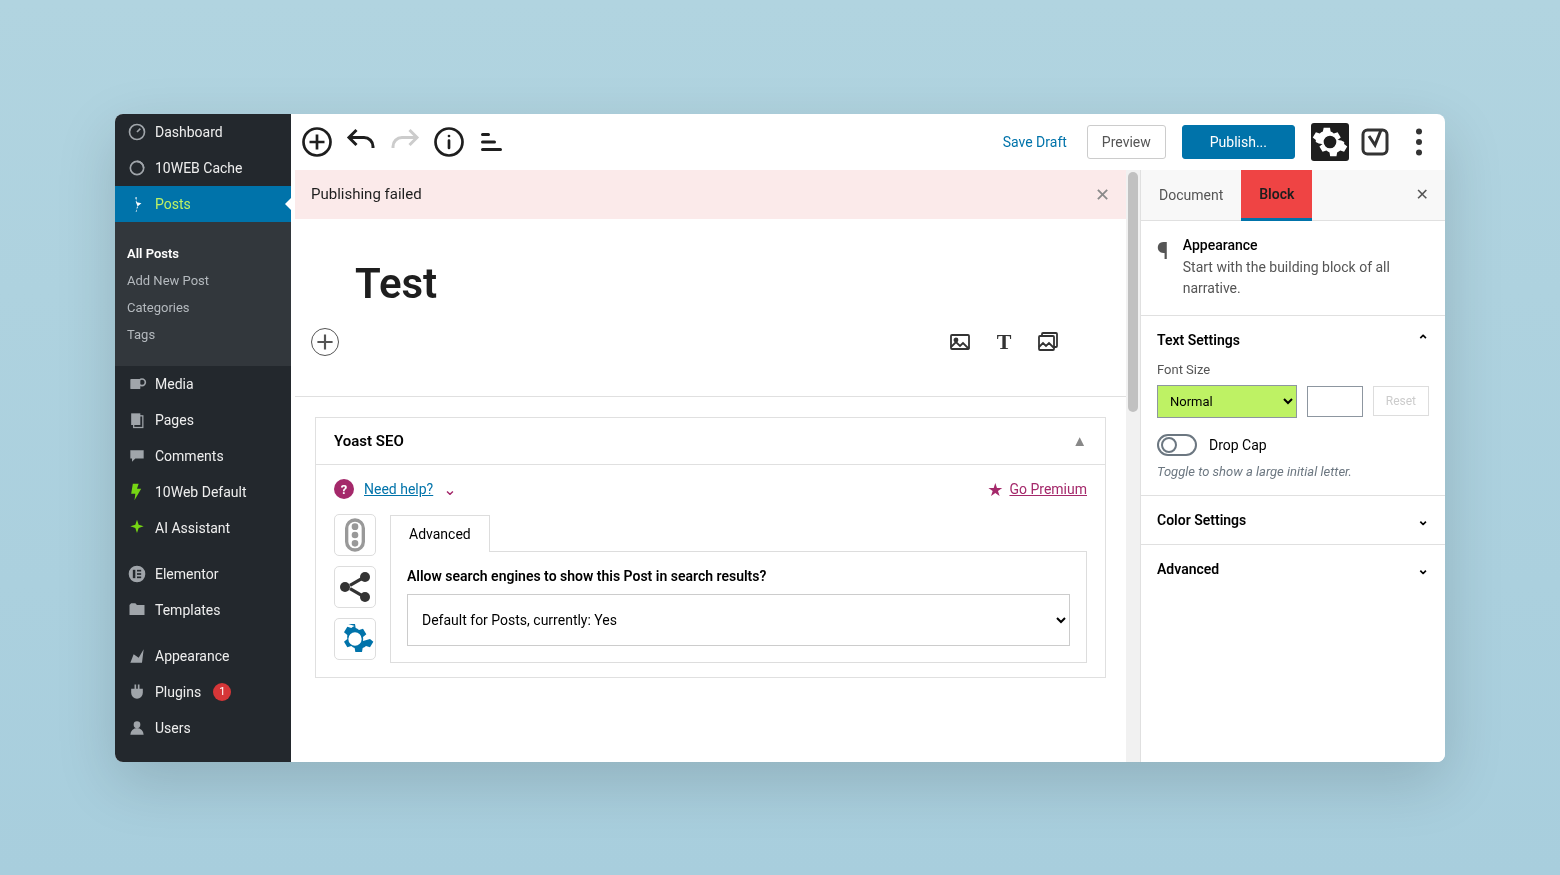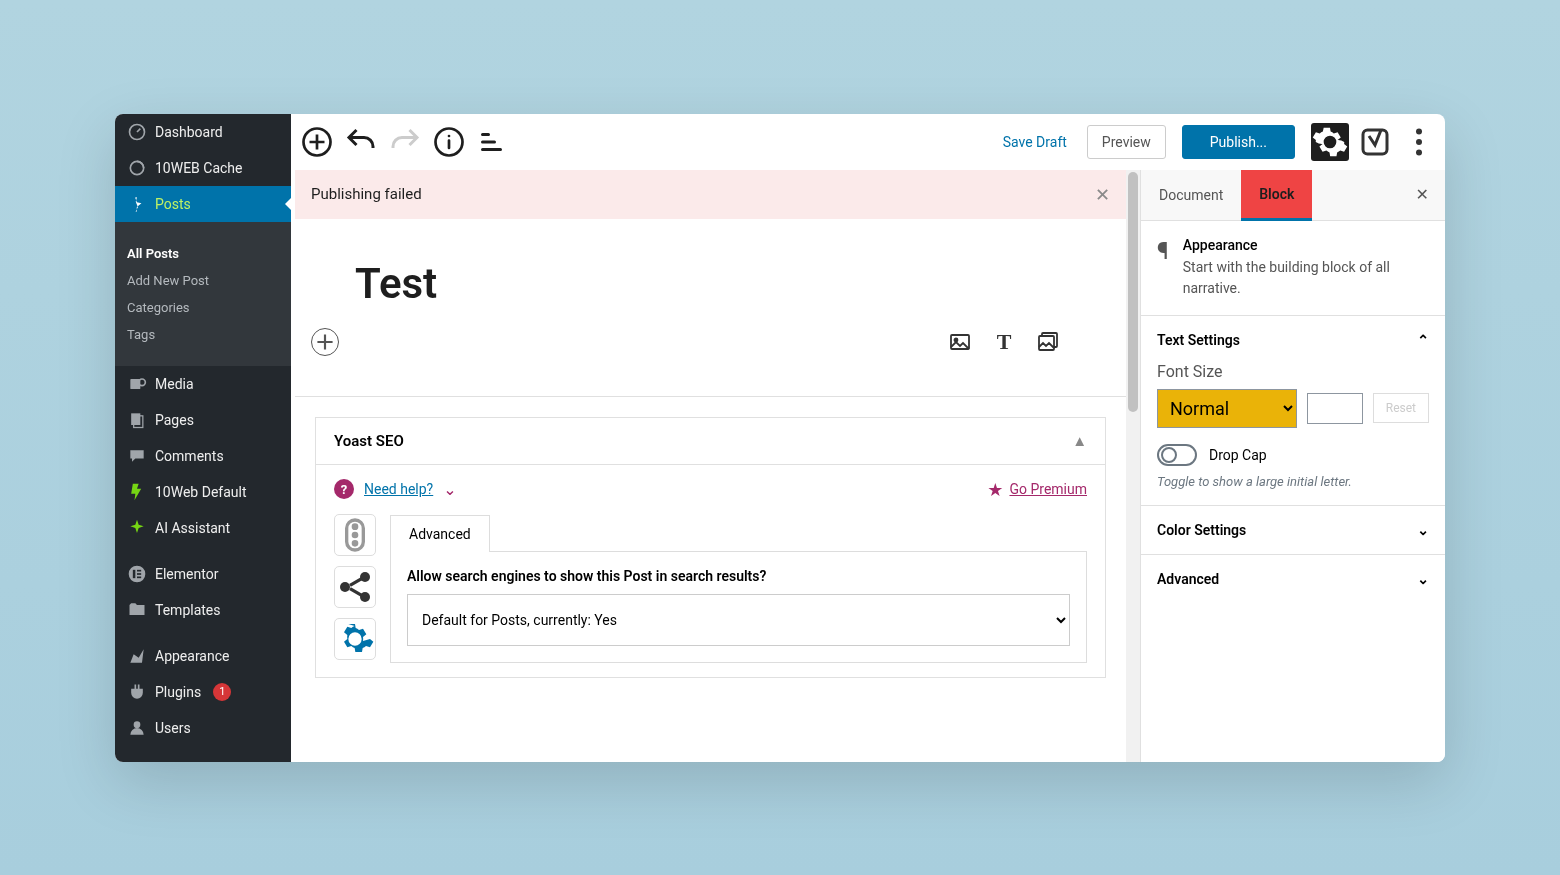--- a/index.html
+++ b/index.html
@@ -55,23 +55,23 @@
 .insp-tabs{display:flex;align-items:center;border-bottom:1px solid #e0e0e0;background:#f8f8f8}
 .insp-tab{padding:16px 18px;font-size:14px;color:#555;cursor:pointer}
 .insp-tab.active{color:#1e1e1e;font-weight:600;border-bottom:3px solid #0073aa;margin-bottom:-1px;background:#ef4444}
 .insp-close{margin-left:auto;padding:0 16px;color:#555;cursor:pointer;font-size:16px}
 .insp-section{padding:16px;border-bottom:1px solid #e0e0e0}
 .block-info{display:flex;gap:14px}
 .block-icon{font-size:24px;color:#555;flex-shrink:0}
 .block-title{font-weight:500;font-size:14px;margin-bottom:4px}
 .block-desc{font-size:14px;color:#555;line-height:1.5}
 .panel-header{display:flex;justify-content:space-between;align-items:center;font-weight:600;font-size:14px;cursor:pointer}
-.field-label{font-size:16px;color:#555;margin:14px 0 8px}
+.field-label{font-size:13px;color:#555;margin:14px 0 8px}
 .font-row{display:flex;gap:10px;align-items:center}
-.font-select{flex:1;padding:7px 8px;border:1px solid #8d96a0;font-size:18px;background:#eab308}
+.font-select{flex:1;padding:7px 8px;border:1px solid #8d96a0;font-size:13px;background:#bef264}
 .font-num{width:56px;padding:7px 4px;border:1px solid #8d96a0}
 .font-reset{padding:7px 12px;border:1px solid #ddd;background:#fff;color:#ccc;font-size:12px}
 .toggle-row{display:flex;align-items:center;gap:12px;margin-top:16px}
 .toggle{width:40px;height:22px;border:2px solid #6c7781;border-radius:11px;position:relative;cursor:pointer}
 .toggle::before{content:"";width:12px;height:12px;border:2px solid #6c7781;border-radius:50%;position:absolute;left:2px;top:1px}
 .toggle-label{font-size:14px}
 .toggle-help{font-size:13px;font-style:italic;color:#6c7781;margin-top:8px}
 .divider{height:1px;background:#e0e0e0;margin-top:20px}
 svg{width:100%;height:100%}
 </style>

